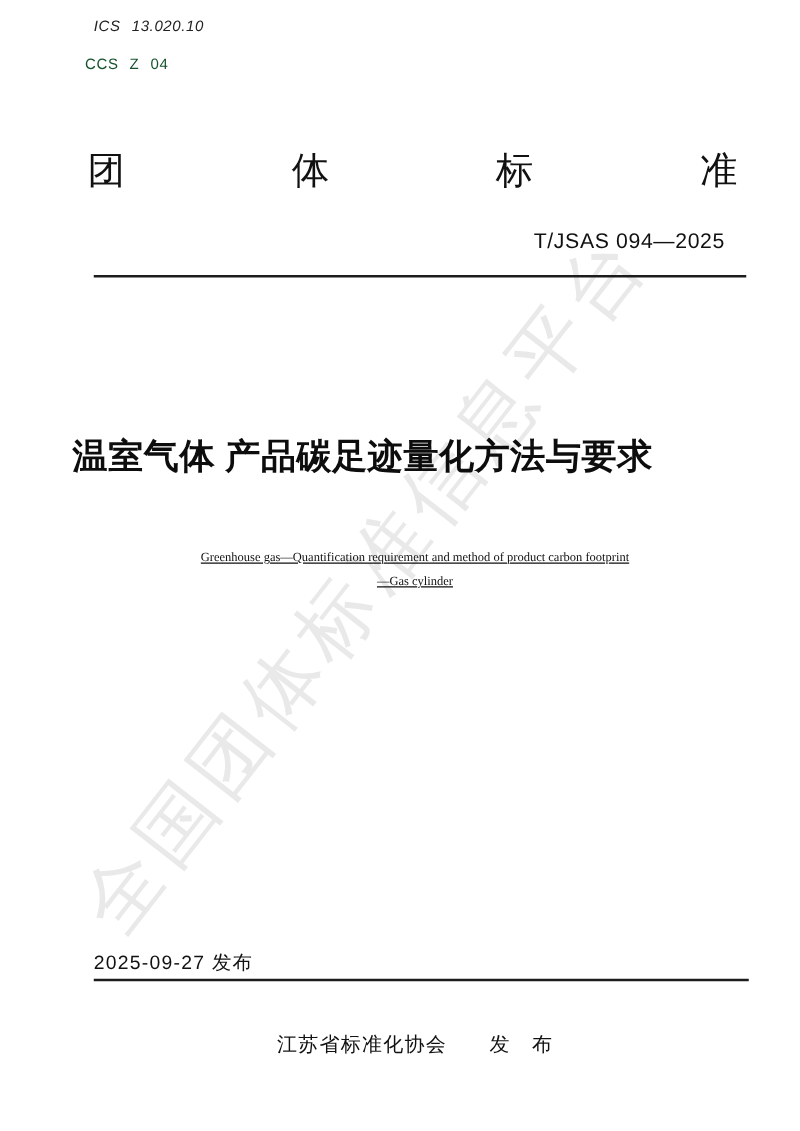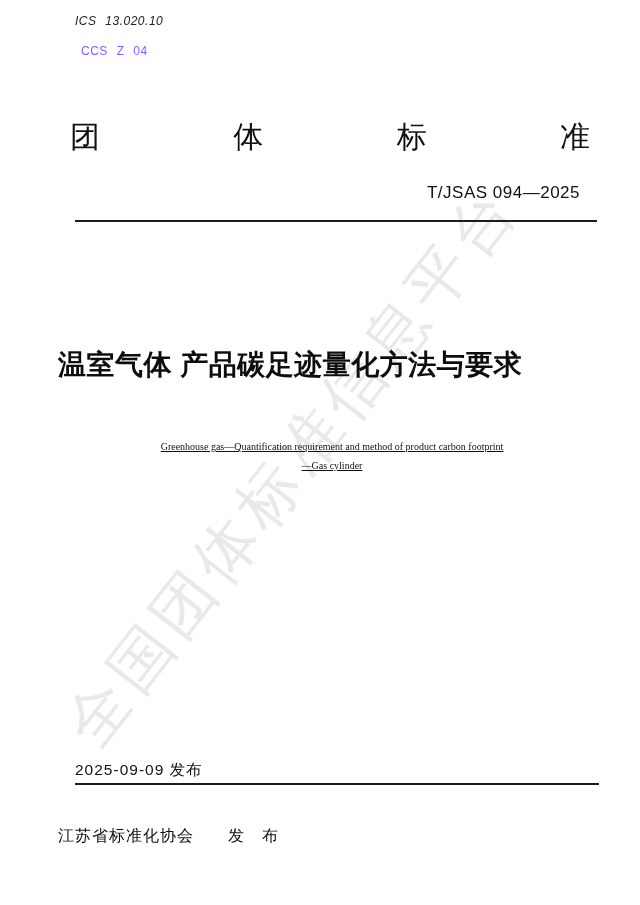--- a/index.html
+++ b/index.html
@@ -27,22 +27,22 @@
     font-family: "Liberation Serif", serif;
     user-select: none;
     z-index: 0;
   }
   .content { position: absolute; inset: 0; z-index: 1; }
   .ics-line {
     position: absolute; left: 75px; top: 14px;
     font-size: 12px; letter-spacing: 0.5px; word-spacing: 5px; color: #222; font-style: italic;
   }
   .ccs-line {
-    position: absolute; left: 81px; top: 44px;
-    font-size: 12px; letter-spacing: 0.5px; word-spacing: 5px; color: #8b5cf6;
+    position: absolute; left: 68px; top: 44px;
+    font-size: 12px; letter-spacing: 0.5px; word-spacing: 5px; color: #14532d;
   }
   .logo {
     position: absolute; right: 83px; top: 64px;
     font-family: "Liberation Serif", serif;
     font-weight: bold;
     font-size: 52px; line-height: 52px;
     letter-spacing: 5px;
     color: #111;
     white-space: nowrap;
   }
@@ -76,20 +76,21 @@
     position: absolute; left: 75px; top: 760px; width: 522px;
     display: flex; justify-content: space-between;
     font-size: 15.5px; letter-spacing: 1px; color: #111;
   }
   .dates-rule {
     position: absolute; left: 75px; top: 783px; width: 524px; height: 2px;
     background: #1c1c1c;
   }
   .publisher {
     position: absolute; left: 58px; top: 826px; width: 548px;
+    text-align: center;
     font-size: 16px; color: #111; letter-spacing: 1px;
     white-space: pre;
   }
 </style>
 </head>
 <body>
 
 <div class="page">
 
   <div class="watermark">全国团体标准信息平台</div>
@@ -115,21 +116,21 @@
     <div class="title-cn">
       <div>温室气体 产品碳足迹量化方法与要求</div>
     </div>
 
     <div class="subtitle-en">
       <div>Greenhouse gas—Quantification requirement and method of product carbon footprint</div>
       <div>—Gas cylinder</div>
     </div>
 
     <div class="dates-row">
-      <span>2025-09-09 发布</span>
+      <span>2025-09-27 发布</span>
     </div>
 
     <div class="dates-rule"></div>
 
     <div class="publisher">江苏省标准化协会　　发　布</div>
 
   </div>
 </div>
 
 </body></html>

